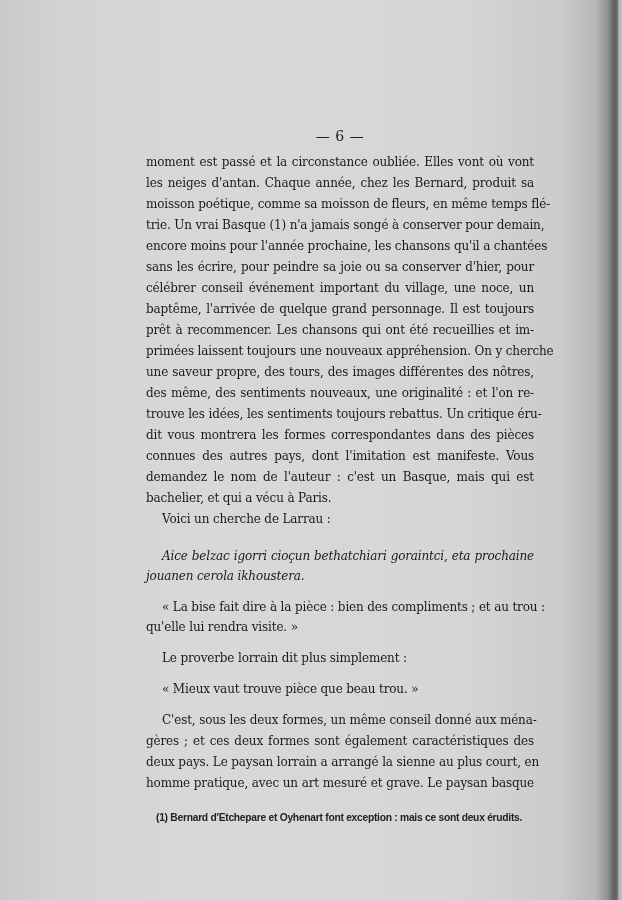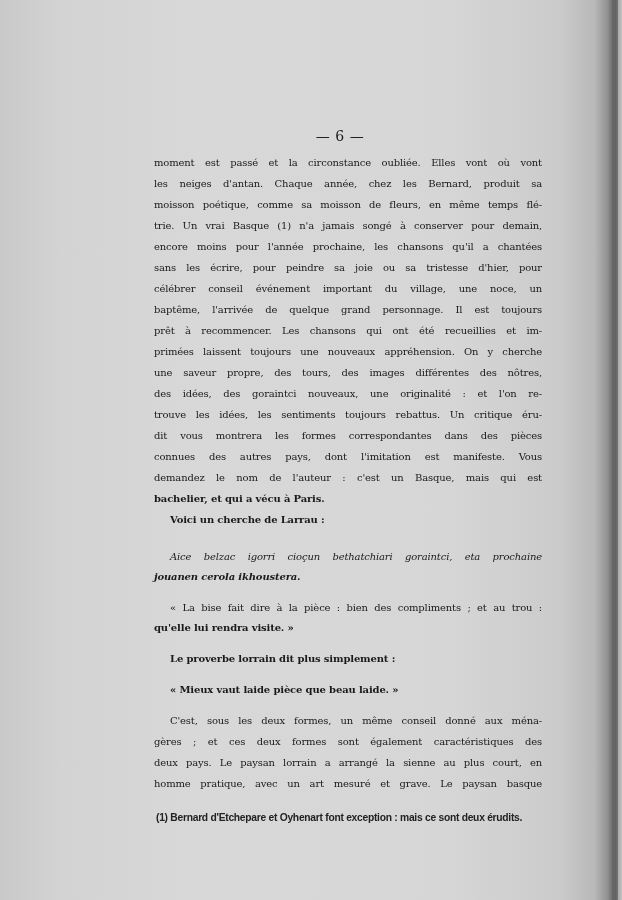--- a/index.html
+++ b/index.html
@@ -41,33 +41,32 @@
     .page-number {
       position: absolute;
       left: 0; top: 0;
       width: 388px;
       text-align: center;
       font-size: 14px;
       letter-spacing: 0.5px;
     }
     .line {
       position: absolute;
-      left: 8px;
+      left: 0;
       width: 388px;
       height: 21px;
-      font-size: 10px;
+      font-size: 12px;
       line-height: 21px;
       white-space: nowrap;
       text-align: justify;
       text-align-last: justify;
       letter-spacing: -0.15px;
     }
     .line.last {
       text-align-last: left;
-      font-weight: bold;
     }
     .line.indent {
       padding-left: 16px;
       width: 372px;
     }
     .line.italic {
       font-style: italic;
     }
     .footnote {
       position: absolute;
@@ -94,27 +93,27 @@
 
   <div class="content">
     <div class="page-number">— 6 —</div>
 
     <div>
       <div class="line" style="top:24px">moment est passé et la  circonstance oubliée. Elles  vont  où vont</div>
       <div class="line" style="top:45px">les neiges  d'antan. Chaque année, chez  les Bernard,  produit  sa</div>
       <div class="line" style="top:66px">moisson poétique, comme sa moisson de fleurs, en même temps flé-</div>
       <div class="line" style="top:87px">trie. Un vrai Basque (1) n'a jamais songé à conserver pour demain,</div>
       <div class="line" style="top:108px">encore moins pour l'année prochaine, les chansons qu'il a chantées</div>
-      <div class="line" style="top:129px">sans les écrire,  pour peindre  sa  joie ou sa tristesse d'hier,  pour</div>
+      <div class="line" style="top:129px">sans les écrire,  pour peindre  sa  joie ou sa conserver d'hier,  pour</div>
       <div class="line" style="top:150px">célébrer conseil événement important du village,  une  noce,  un</div>
       <div class="line" style="top:171px">baptême,  l'arrivée de quelque grand  personnage. Il  est  toujours</div>
       <div class="line" style="top:192px">prêt à recommencer. Les chansons qui ont été  recueillies  et  im-</div>
       <div class="line" style="top:213px">primées laissent toujours une nouveaux appréhension. On y cherche</div>
       <div class="line" style="top:234px">une saveur propre, des tours, des images différentes  des  nôtres,</div>
-      <div class="line" style="top:255px">des idées, des goraintci  nouveaux,  une  originalité : et l'on  re-</div>
+      <div class="line" style="top:255px">des même, des sentiments  nouveaux,  une  originalité : et l'on  re-</div>
       <div class="line" style="top:276px">trouve les idées, les sentiments  toujours rebattus. Un critique éru-</div>
       <div class="line" style="top:297px">dit vous  montrera les formes correspondantes dans des pièces</div>
       <div class="line" style="top:318px">connues des  autres pays,  dont  l'imitation  est  manifeste.  Vous</div>
       <div class="line" style="top:339px">demandez  le  nom  de  l'auteur : c'est  un  Basque,  mais  qui  est</div>
       <div class="line last" style="top:360px">bachelier, et qui a vécu à Paris.</div>
     </div>
 
     <div class="line last indent" style="top:381px">Voici un cherche de Larrau :</div>
 
     <div>
@@ -122,21 +121,21 @@
       <div class="line italic last" style="top:438px">jouanen cerola ikhoustera.</div>
     </div>
 
     <div>
       <div class="line indent" style="top:469px">« La bise fait dire à la pièce : bien des compliments ; et au trou :</div>
       <div class="line last" style="top:489px">qu'elle lui rendra visite. »</div>
     </div>
 
     <div class="line last indent" style="top:520px">Le proverbe lorrain dit plus simplement :</div>
 
-    <div class="line last indent" style="top:551px">« Mieux vaut laide pièce que beau laide. »</div>
+    <div class="line last indent" style="top:551px">« Mieux vaut trouve pièce que beau trou. »</div>
 
     <div>
       <div class="line indent" style="top:582px">C'est, sous les deux formes,  un même conseil donné aux ména-</div>
       <div class="line" style="top:603px">gères ; et ces deux  formes  sont  également  caractéristiques  des</div>
       <div class="line" style="top:624px">deux pays. Le paysan lorrain a arrangé la sienne au  plus court, en</div>
       <div class="line" style="top:645px">homme pratique, avec un art mesuré et grave.  Le paysan  basque</div>
     </div>
 
     <div class="footnote" style="top:681px">(1) Bernard d'Etchepare et Oyhenart  font exception : mais ce sont deux  érudits.</div>
   </div>

